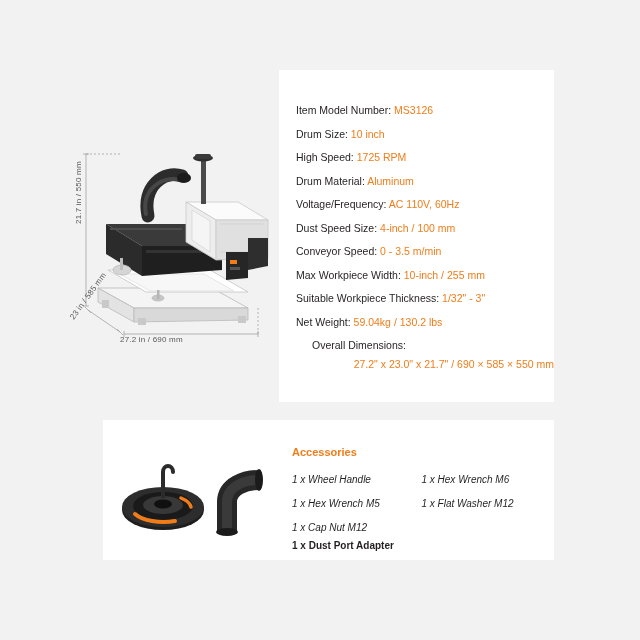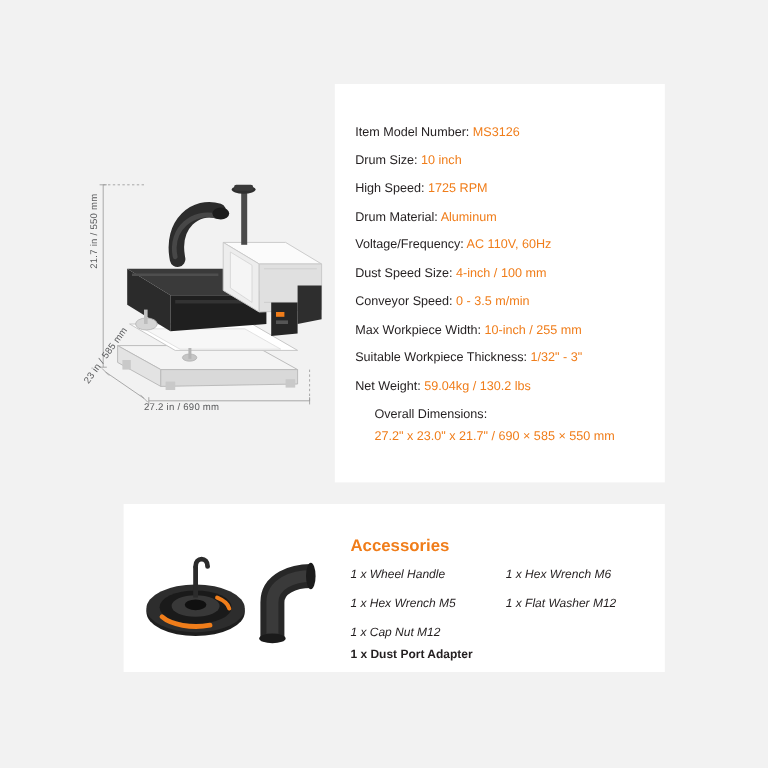--- a/index.html
+++ b/index.html
@@ -37,20 +37,21 @@
     color: #231f20;
     line-height: 12px;
     margin-bottom: 11.5px;
     white-space: nowrap;
   }
   .spec-label {
     color: #231f20;
   }
   .spec-value {
     color: #f07d1a;
+    text-align: right;
   }
   .spec-row.stacked {
     white-space: normal;
     margin-bottom: 0;
     margin-left: 16px;
   }
   .spec-row.stacked .spec-value {
     display: block;
     margin-top: 7px;
     font-size: 10.5px;
@@ -96,21 +97,21 @@
     left: 103px;
     top: 420px;
     width: 451px;
     height: 140px;
     background: #ffffff;
   }
   .acc-title {
     position: absolute;
     left: 189px;
     top: 26px;
-    font-size: 14px;
+    font-size: 11px;
     font-weight: bold;
     color: #f07d1a;
   }
   .acc-cols {
     position: absolute;
     left: 189px;
     top: 48px;
     width: 250px;
     font-style: italic;
   }

